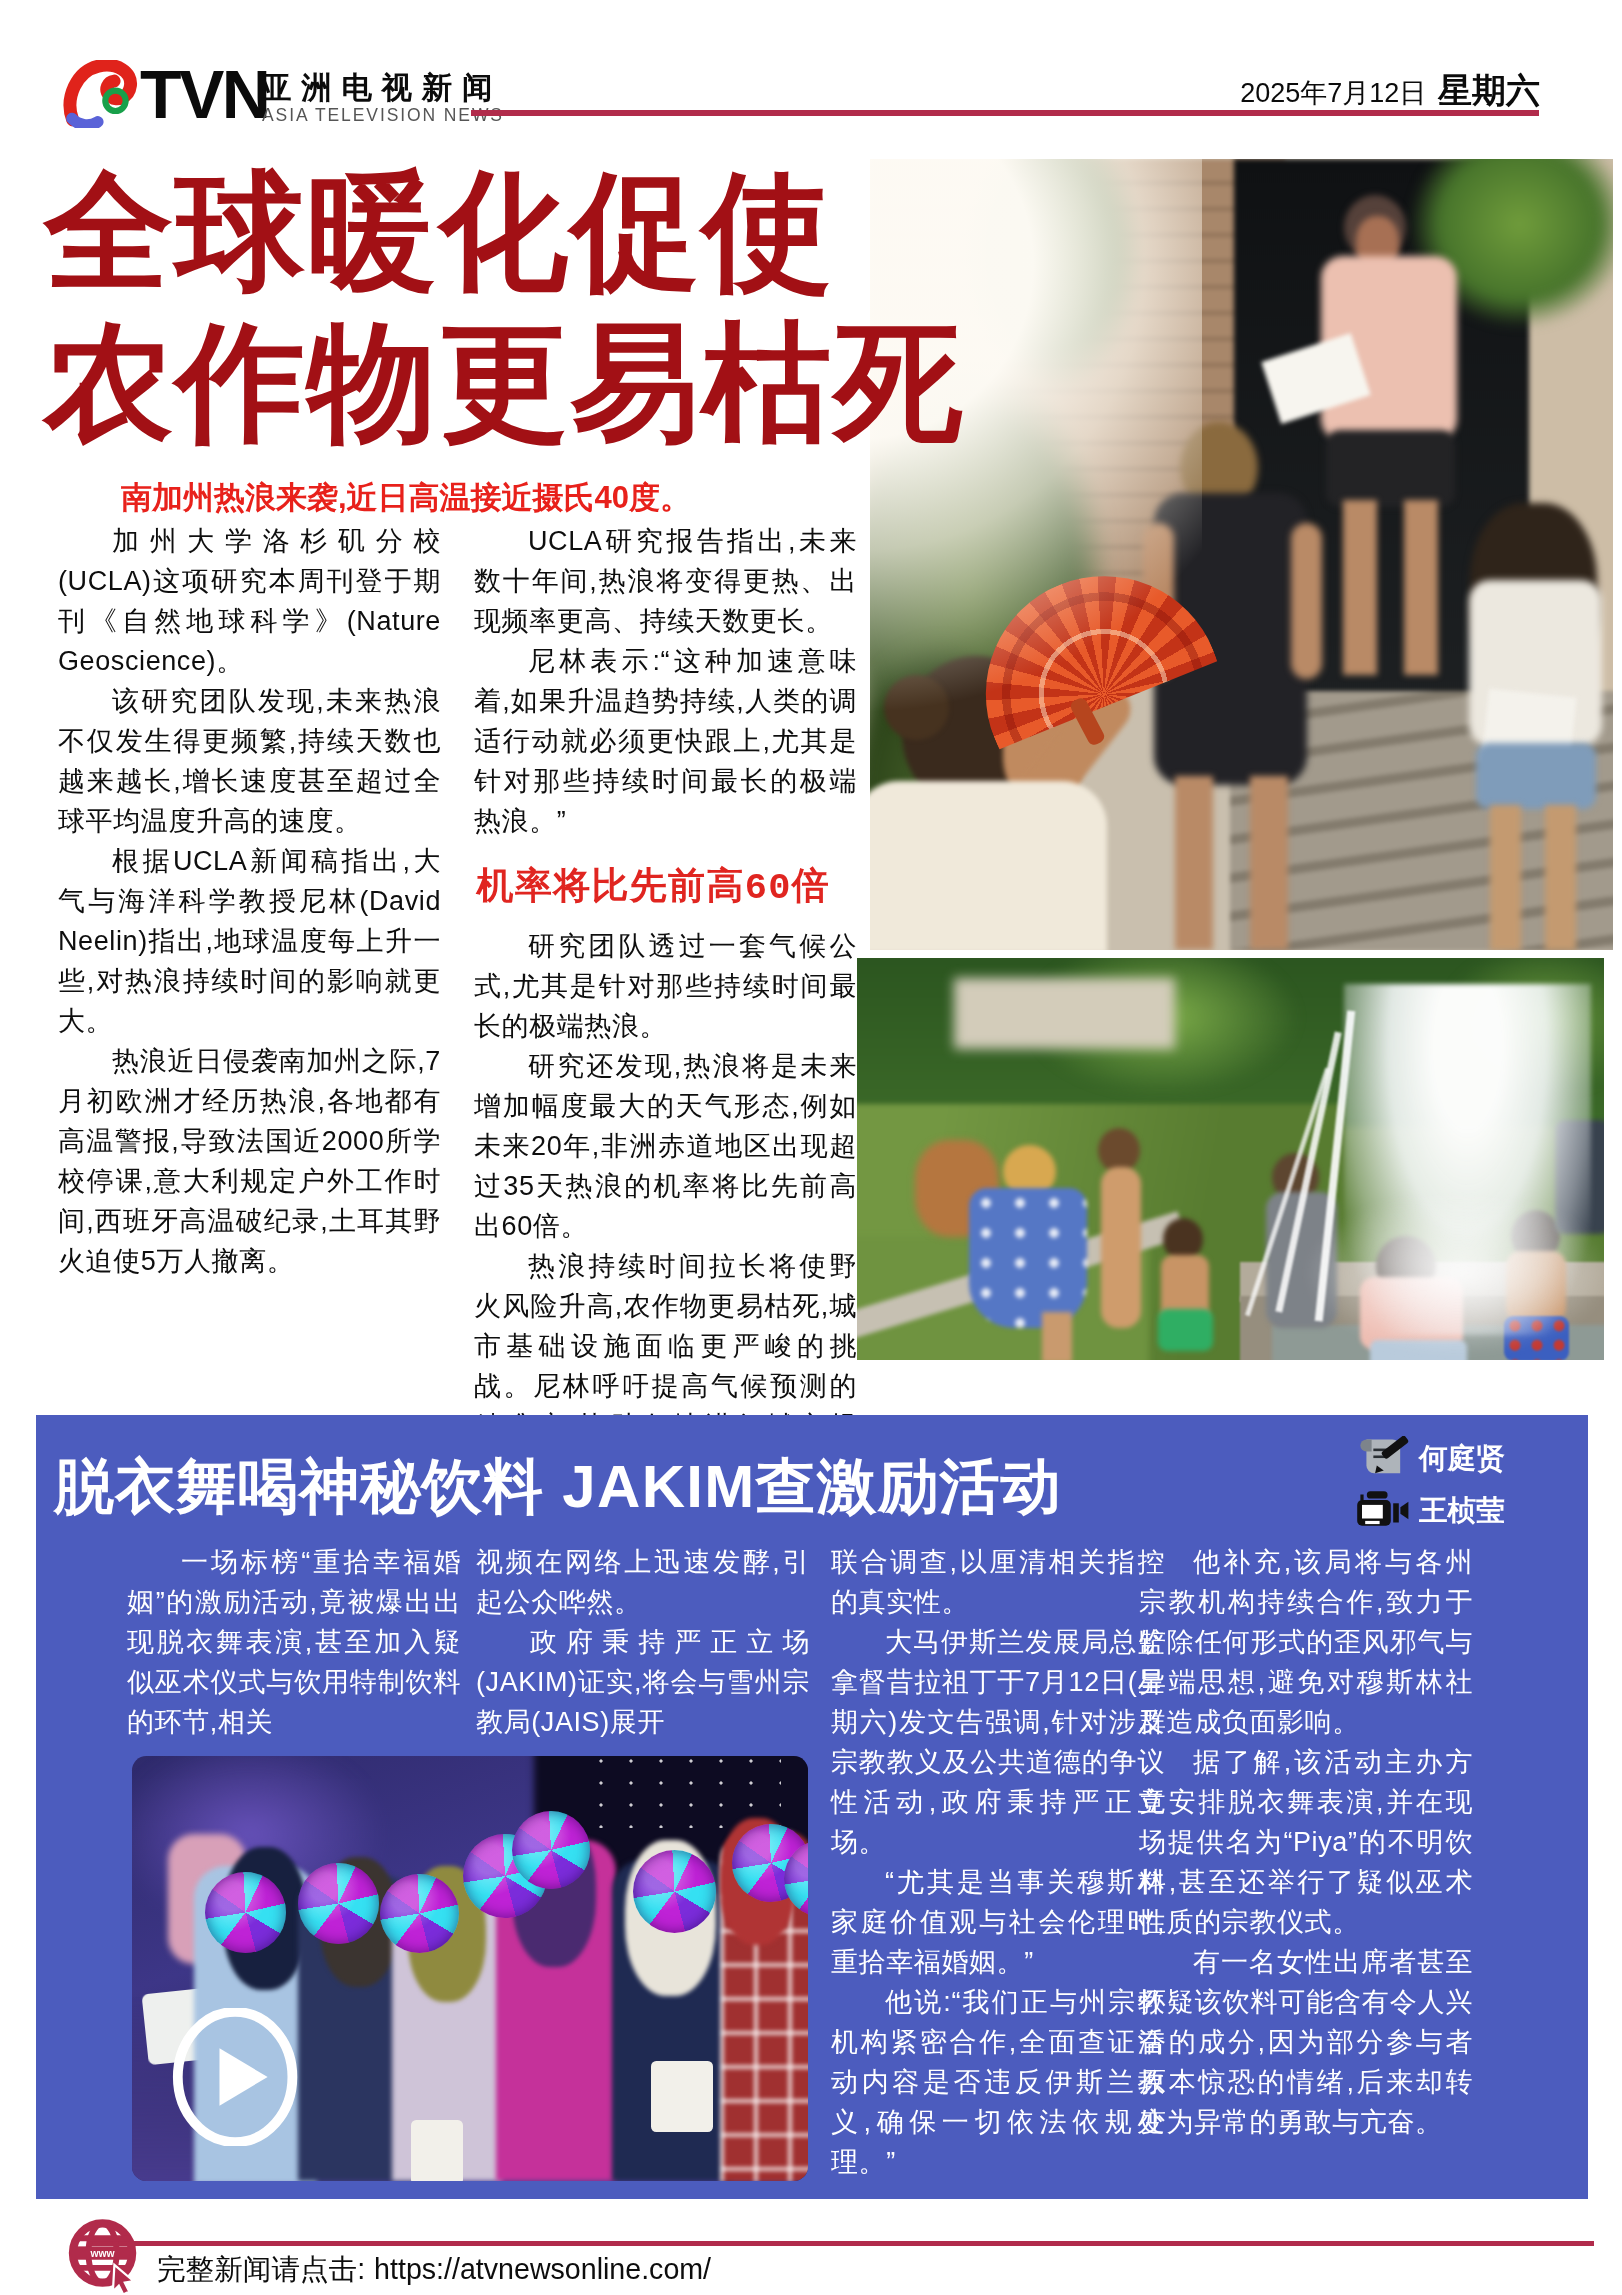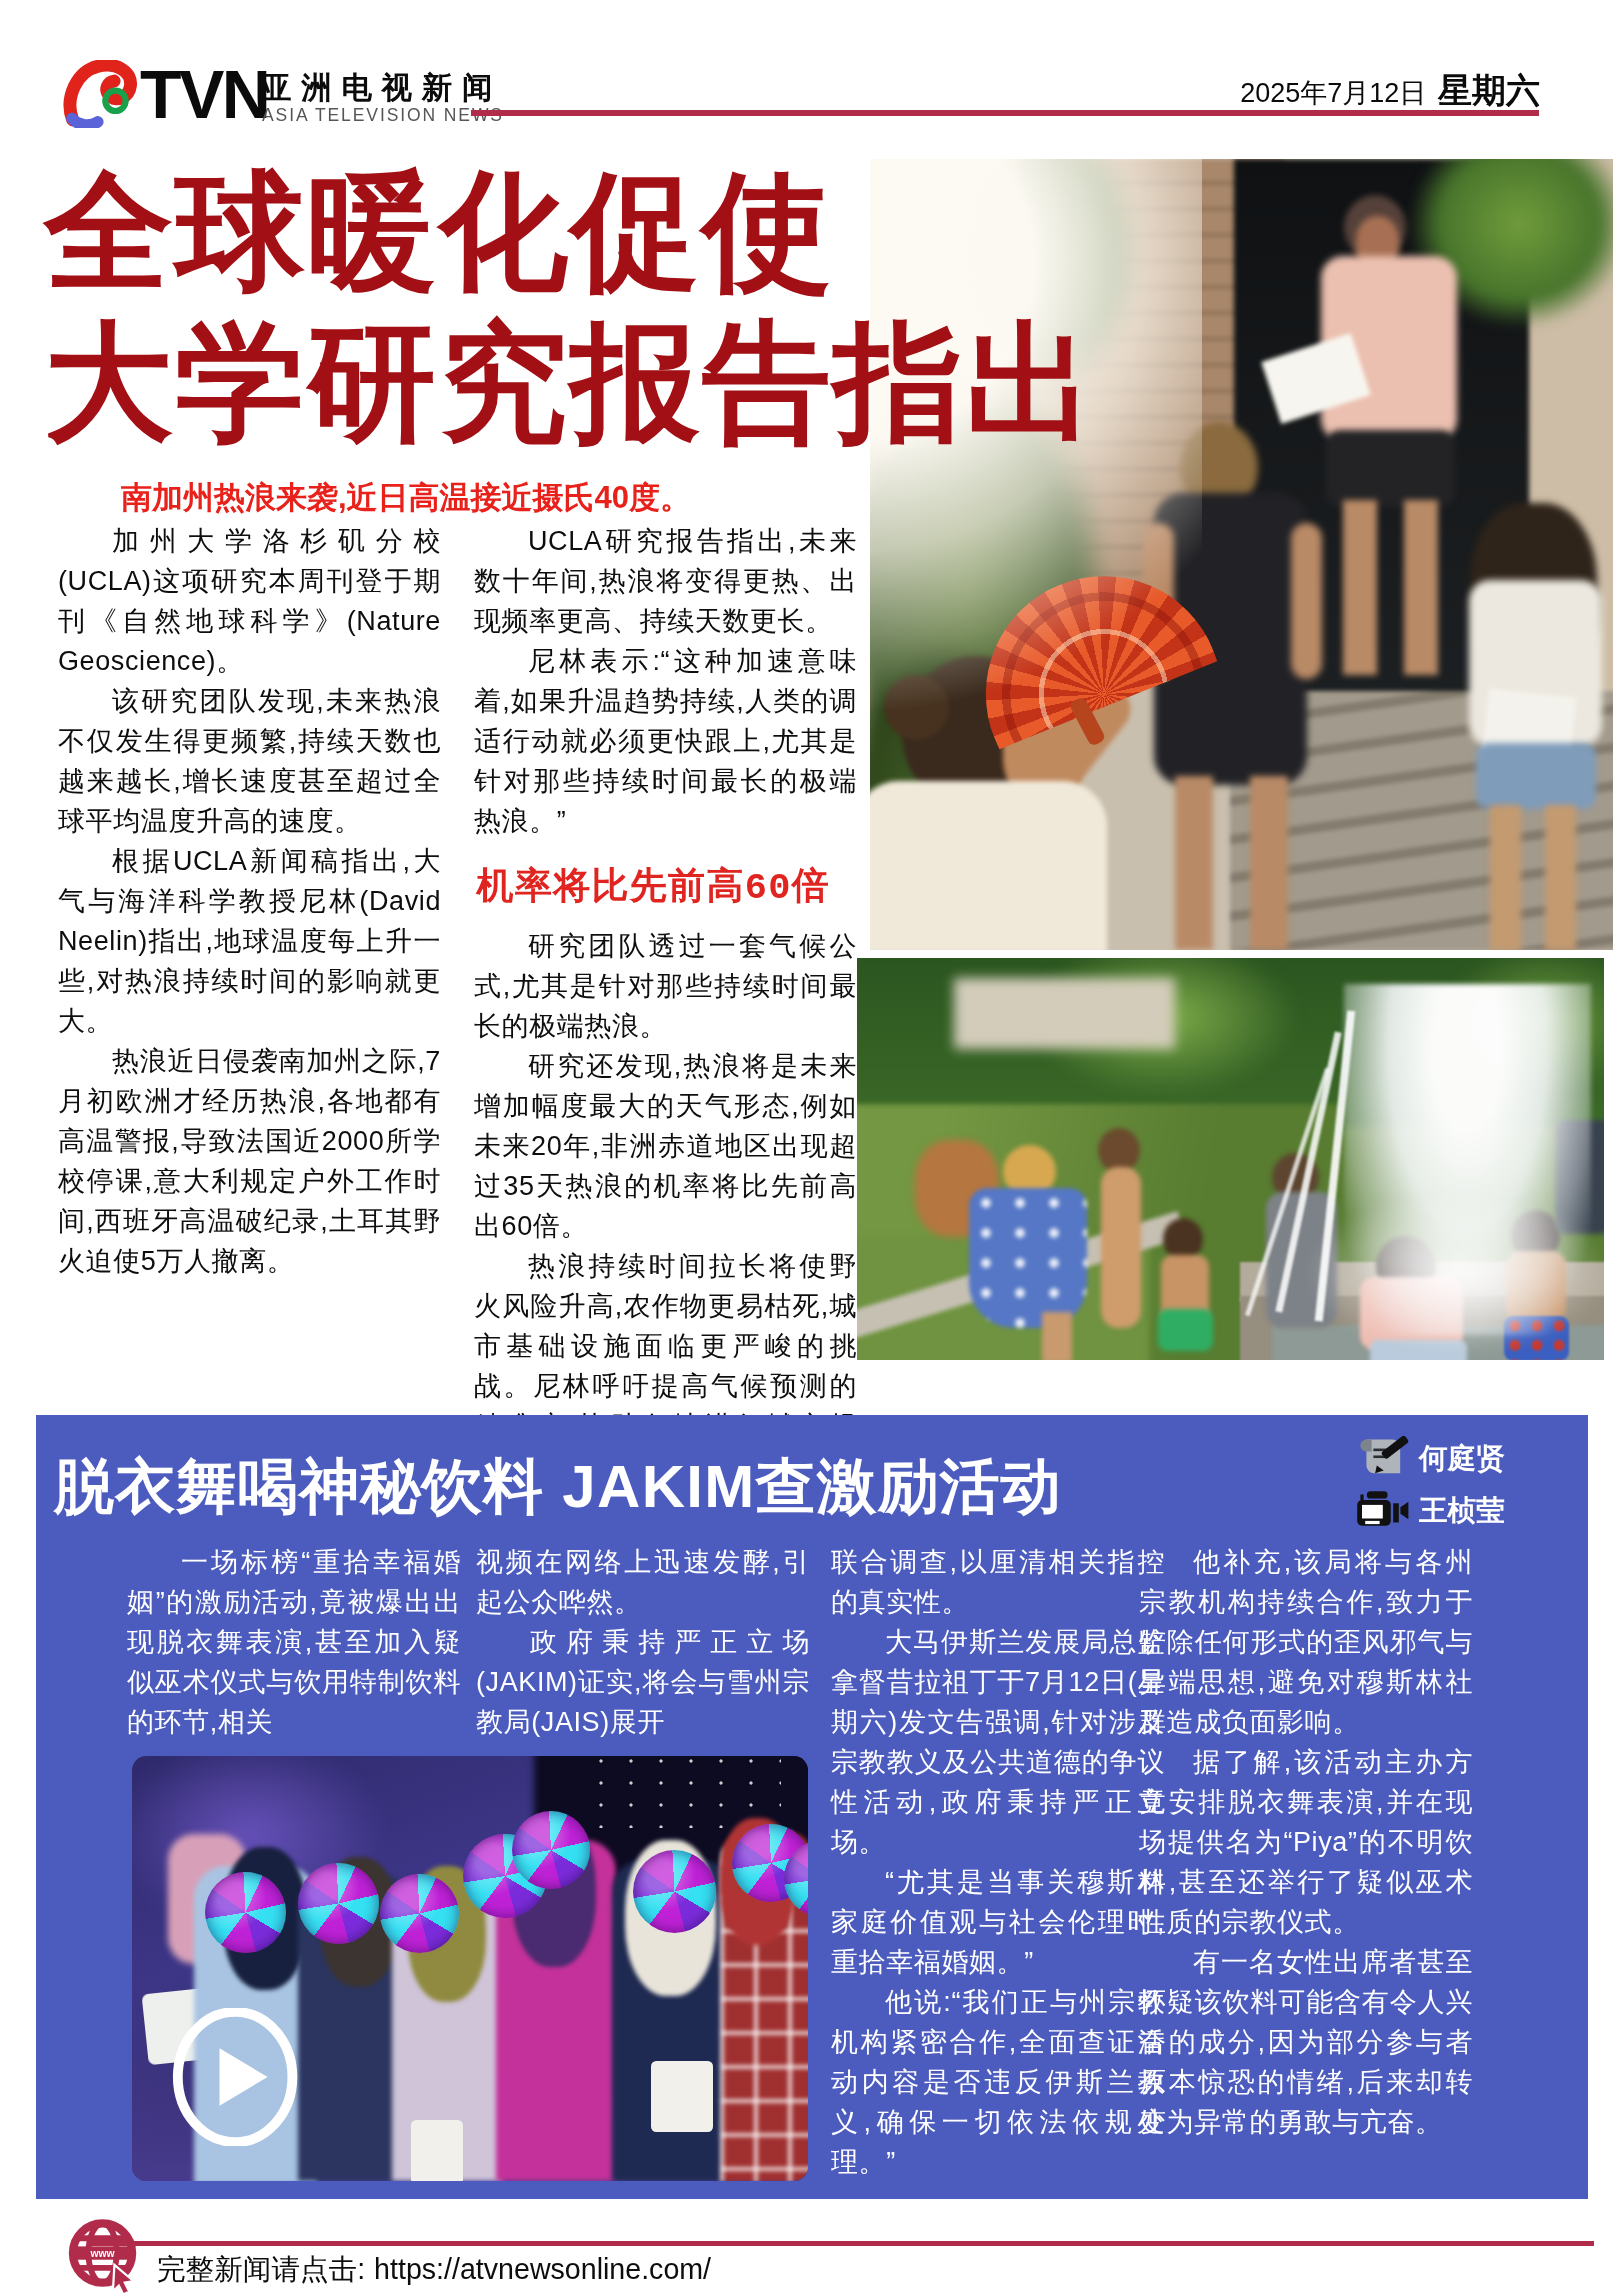--- a/index.html
+++ b/index.html
@@ -74,21 +74,21 @@
 <div id="brand" class="abs">TVN</div>
 <div id="title-cn" class="abs">亚洲电视新闻</div>
 <div id="title-en" class="abs">ASIA TELEVISION NEWS</div>
 <div id="date-box" class="abs">
   <span class="d">2025年7月12日</span><span class="w">星期六</span>
 </div>
 <div id="head-rule" class="abs"></div>
 
 <div id="headline" class="abs">
   <div class="hl">全球暖化促使</div>
-  <div class="hl">大学研究报告指出</div>
+  <div class="hl">农作物更易枯死</div>
 </div>
 <div id="subhead" class="abs">南加州热浪来袭,近日高温接近摄氏40度。</div>
 
 <div id="col1" class="bodycol">
   <p class="body">加州大学洛杉矶分校(UCLA)这项研究本周刊登于期刊《自然地球科学》(Nature Geoscience)。</p>
   <p class="body">该研究团队发现,未来热浪不仅发生得更频繁,持续天数也越来越长,增长速度甚至超过全球平均温度升高的速度。</p>
   <p class="body">根据UCLA新闻稿指出,大气与海洋科学教授尼林(David Neelin)指出,地球温度每上升一些,对热浪持续时间的影响就更大。</p>
   <p class="body">热浪近日侵袭南加州之际,7月初欧洲才经历热浪,各地都有高温警报,导致法国近2000所学校停课,意大利规定户外工作时间,西班牙高温破纪录,土耳其野火迫使5万人撤离。</p>
 </div>
 <div id="col2" class="bodycol">

